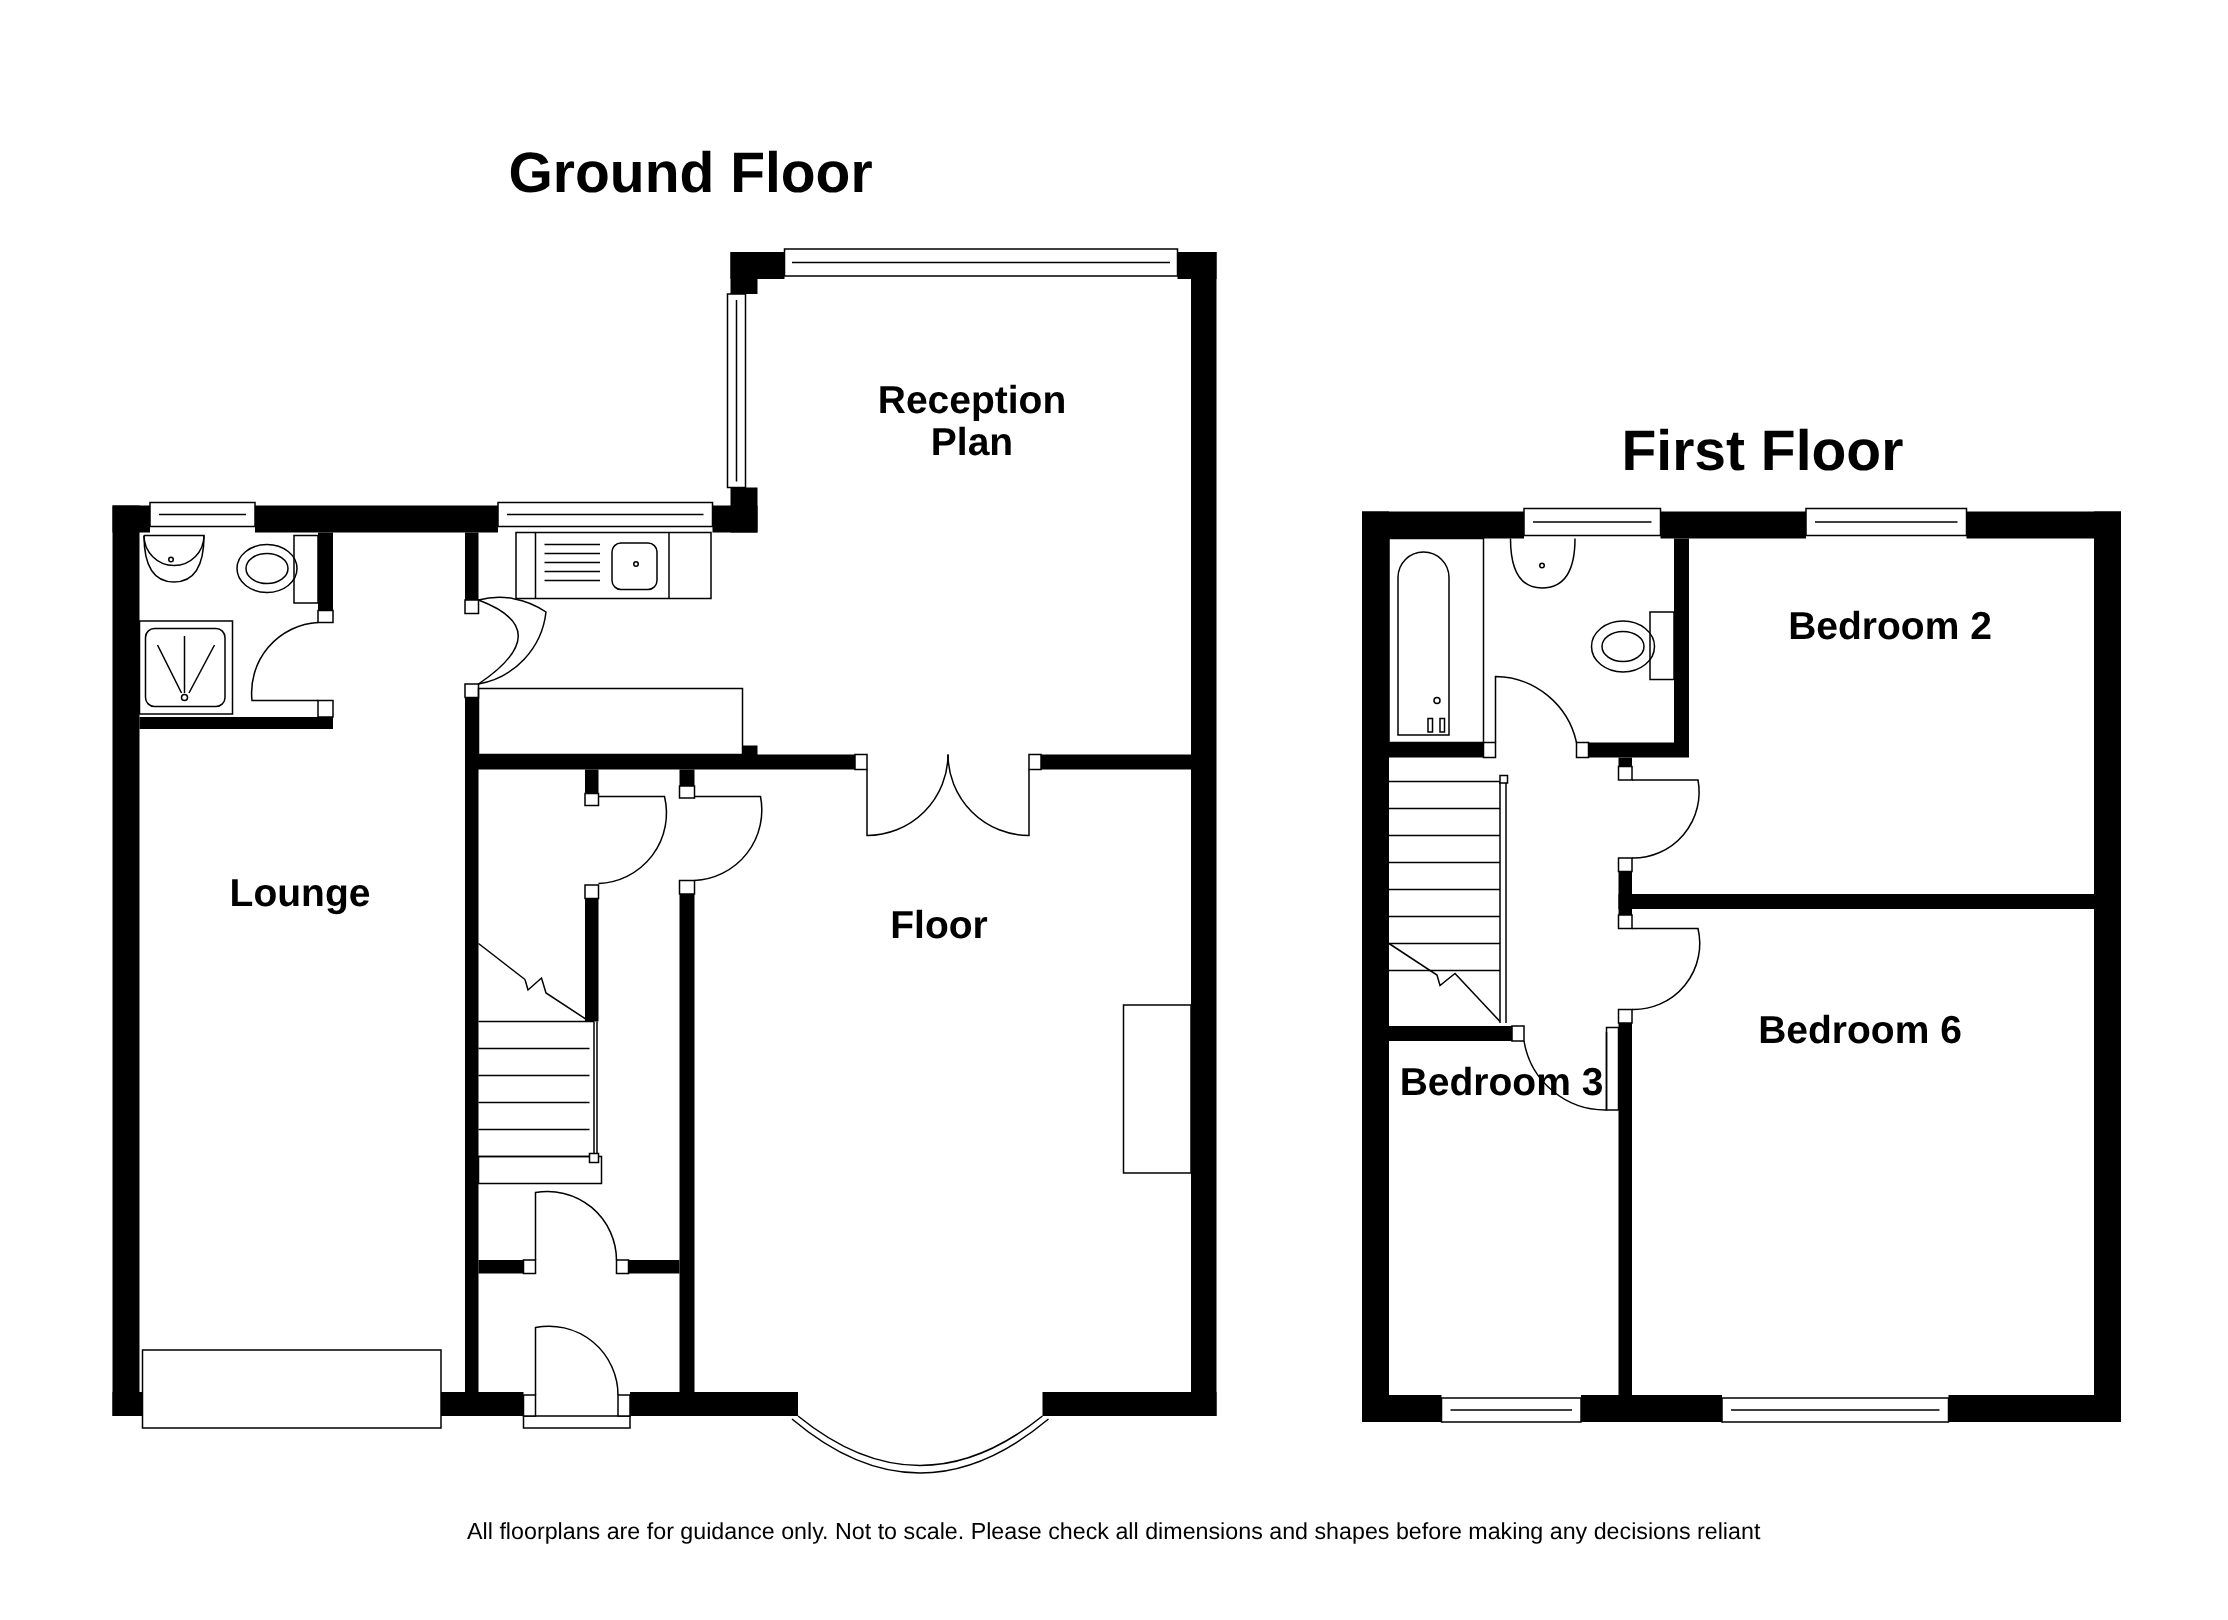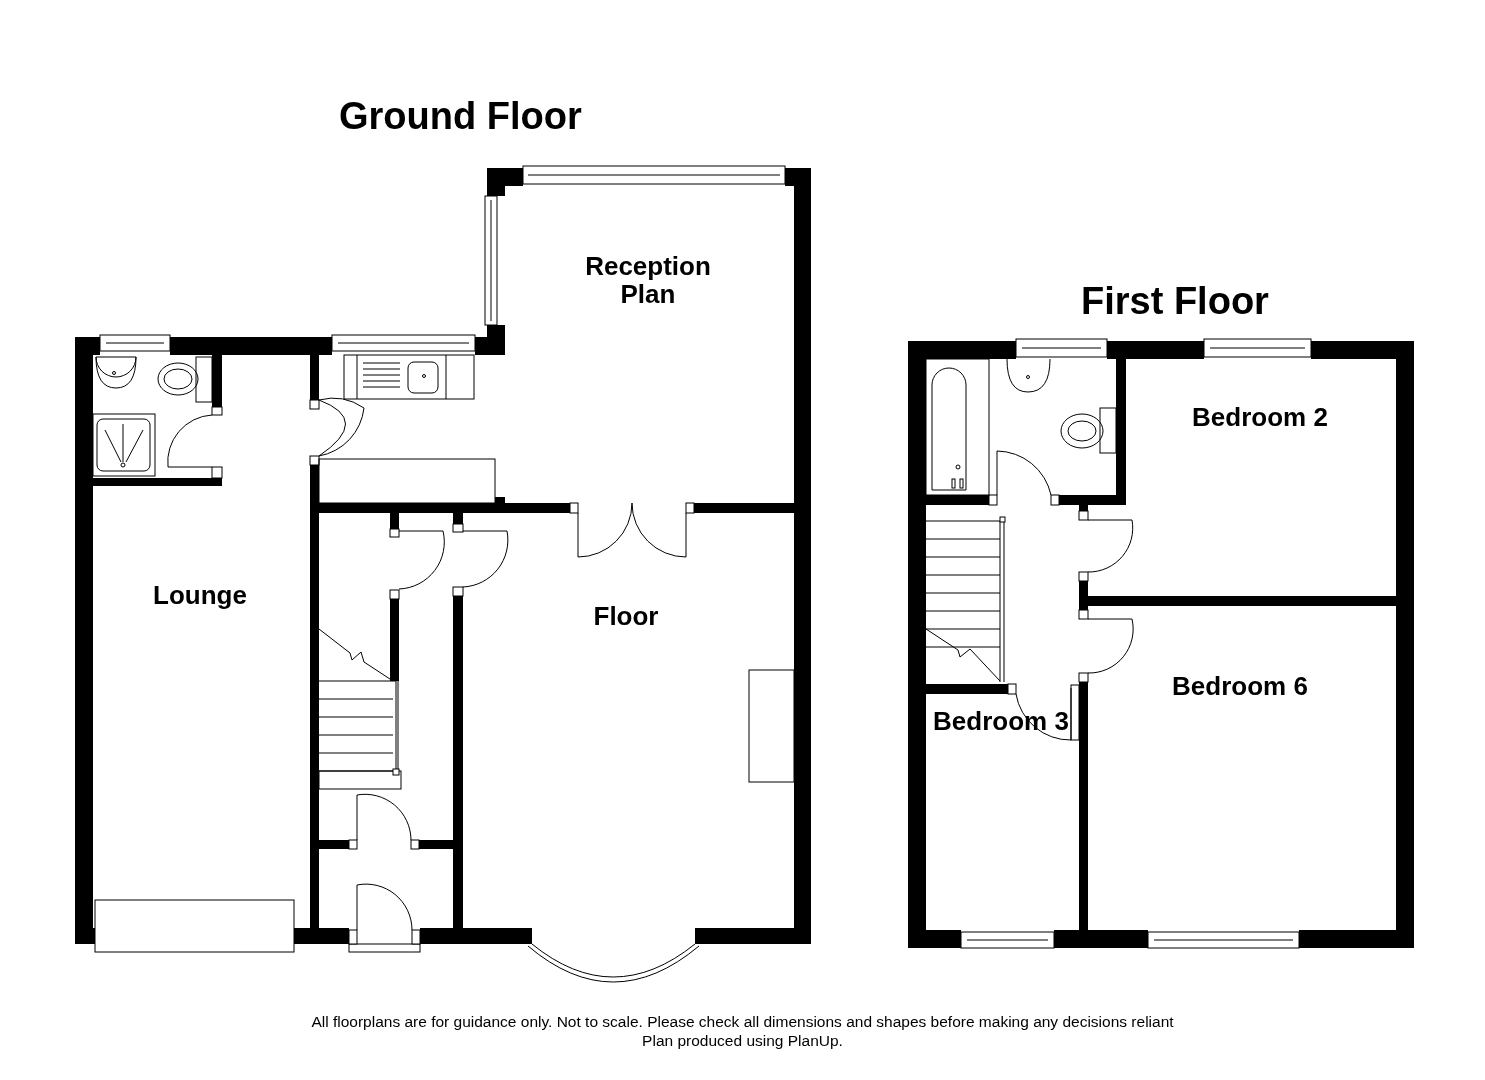--- a/index.html
+++ b/index.html
@@ -229,14 +229,13 @@
 </div>
 <div class="room-label" style="left:130px; top:581px; width:140px;">Lounge</div>
 <div class="room-label" style="left:556px; top:602px; width:140px;">Floor</div>
 
 <div class="room-label" style="left:1175px; top:403px; width:170px;">Bedroom 2</div>
 <div class="room-label" style="left:1155px; top:672px; width:170px;">Bedroom 6</div>
 <div class="room-label" style="left:918px; top:707px; width:166px;">Bedroom 3</div>
 
 <div class="footer">
   <div>All floorplans are for guidance only. Not to scale. Please check all dimensions and shapes before making any decisions reliant</div>
-  <div>Plan produced using PlanUp.</div>
 </div>
 
 </body></html>

